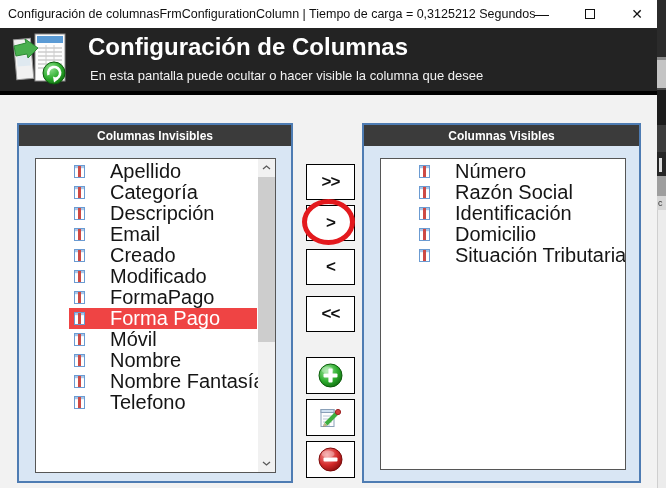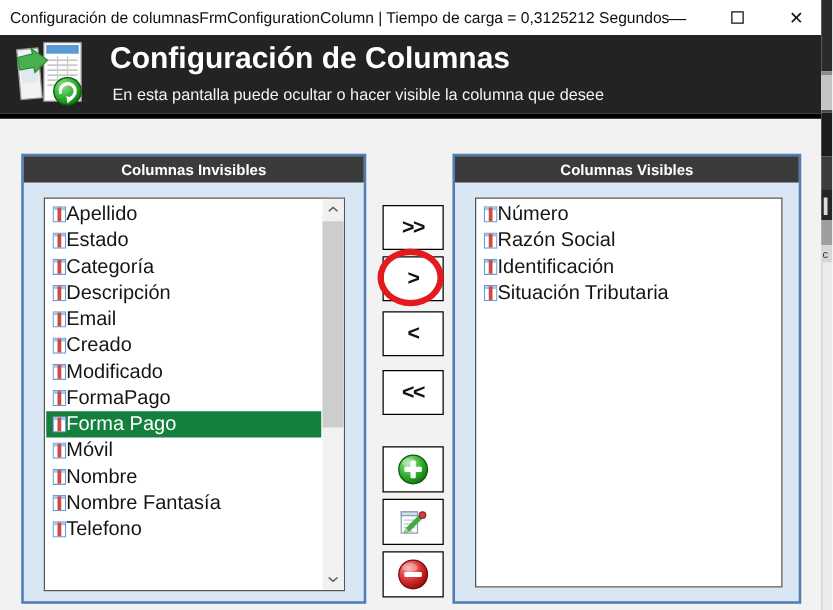--- a/index.html
+++ b/index.html
@@ -29,23 +29,23 @@
   .panel-left { left:17px; width:276px; }
   .panel-right { left:362px; width:279px; }
   .panel-header { height:21px; background:#3b3b3b; color:#fff; font-weight:bold; font-size:12px;
                   display:flex; align-items:center; justify-content:center; }
 
   .listbox { position:absolute; background:#fff; border:1px solid #565656; overflow:hidden; }
   .lb-left { left:35px; top:158px; width:241px; height:315px; }
   .lb-right { left:380px; top:158px; width:246px; height:312px; }
   .rows { position:absolute; left:1px; top:2px; right:1px; }
   .lb-left .rows { right:18px; }
-  .row { height:21px; display:flex; align-items:center; gap:0; padding-left:5px;
-         font-size:16px; color:#151515; white-space:nowrap; cursor:default; }
-  .row.selected { background:#15803d; color:#fff; }
+  .row { height:21px; display:flex; align-items:center; gap:25px; padding-left:5px;
+         font-size:20px; color:#151515; white-space:nowrap; cursor:default;margin-left:32px; }
+  .row.selected { background:#ef4444; color:#fff; }
   .colicon { width:11px; height:13px; flex:0 0 11px; display:block; }
 
   
   .scrollbar { position:absolute; top:0; right:0; bottom:0; width:17px; background:#f1f1f1; }
   .sb-btn { position:absolute; left:0; width:17px; height:17px; background:#f1f1f1;
             display:flex; align-items:center; justify-content:center; }
   .sb-up { top:0; } .sb-down { bottom:0; }
   .sb-thumb { position:absolute; left:0; top:18px; width:17px; height:165px; background:#cdcdcd; }
 
   
@@ -142,28 +142,20 @@
 
         <div class="row">
           <svg class="colicon" viewBox="0 0 11 13">
             <rect x="0.5" y="0.5" width="10" height="12" fill="#ffffff" stroke="#6b9bd2"></rect>
             <rect x="1" y="1" width="9" height="2.2" fill="#a8c6e8"></rect>
             <rect x="4" y="1" width="3" height="11" fill="#cd4a45"></rect>
           </svg>
           <span class="rowlabel">Apellido</span>
         </div>
 
-        <div class="row">
-          <svg class="colicon" viewBox="0 0 11 13">
-            <rect x="0.5" y="0.5" width="10" height="12" fill="#ffffff" stroke="#6b9bd2"></rect>
-            <rect x="1" y="1" width="9" height="2.2" fill="#a8c6e8"></rect>
-            <rect x="4" y="1" width="3" height="11" fill="#cd4a45"></rect>
-          </svg>
-          <span class="rowlabel">Estado</span>
-        </div>
 
         <div class="row">
           <svg class="colicon" viewBox="0 0 11 13">
             <rect x="0.5" y="0.5" width="10" height="12" fill="#ffffff" stroke="#6b9bd2"></rect>
             <rect x="1" y="1" width="9" height="2.2" fill="#a8c6e8"></rect>
             <rect x="4" y="1" width="3" height="11" fill="#cd4a45"></rect>
           </svg>
           <span class="rowlabel">Categoría</span>
         </div>
 
@@ -300,20 +292,28 @@
 
         <div class="row">
           <svg class="colicon" viewBox="0 0 11 13">
             <rect x="0.5" y="0.5" width="10" height="12" fill="#ffffff" stroke="#6b9bd2"></rect>
             <rect x="1" y="1" width="9" height="2.2" fill="#a8c6e8"></rect>
             <rect x="4" y="1" width="3" height="11" fill="#cd4a45"></rect>
           </svg>
           <span class="rowlabel">Identificación</span>
         </div>
 
+        <div class="row">
+          <svg class="colicon" viewBox="0 0 11 13">
+            <rect x="0.5" y="0.5" width="10" height="12" fill="#ffffff" stroke="#6b9bd2"></rect>
+            <rect x="1" y="1" width="9" height="2.2" fill="#a8c6e8"></rect>
+            <rect x="4" y="1" width="3" height="11" fill="#cd4a45"></rect>
+          </svg>
+          <span class="rowlabel">Domicilio</span>
+        </div>
 
         <div class="row">
           <svg class="colicon" viewBox="0 0 11 13">
             <rect x="0.5" y="0.5" width="10" height="12" fill="#ffffff" stroke="#6b9bd2"></rect>
             <rect x="1" y="1" width="9" height="2.2" fill="#a8c6e8"></rect>
             <rect x="4" y="1" width="3" height="11" fill="#cd4a45"></rect>
           </svg>
           <span class="rowlabel">Situación Tributaria</span>
         </div>
       </div>

